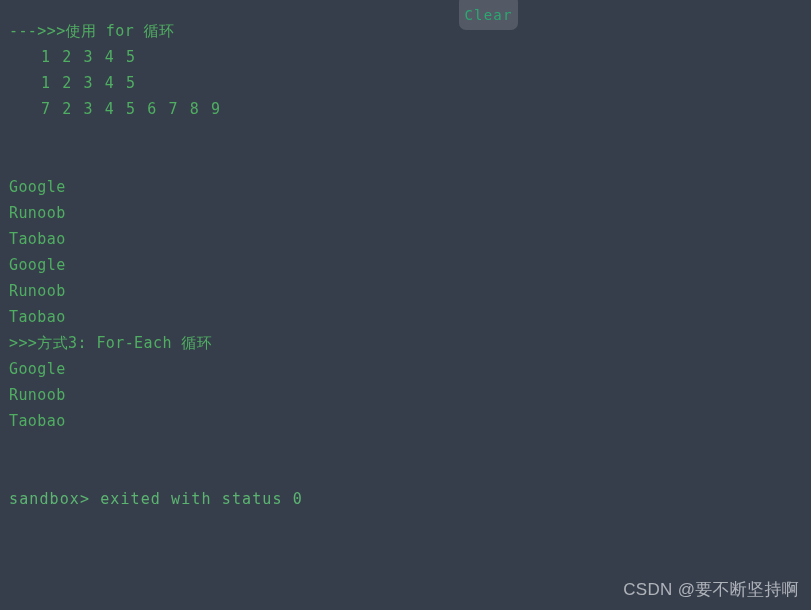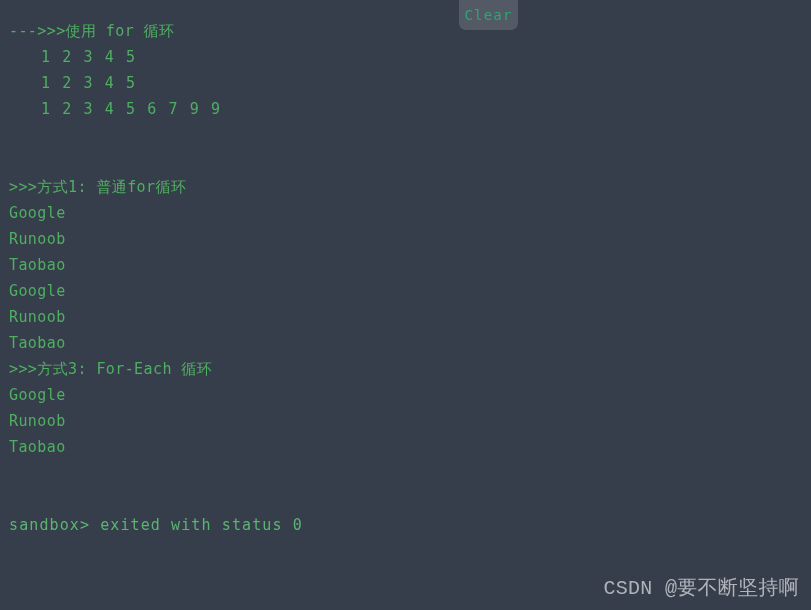--- a/index.html
+++ b/index.html
@@ -66,42 +66,41 @@
     line-height: 40px;
     padding: 0;
     cursor: pointer;
   }
 
   
   #watermark {
     position: absolute;
     right: 12px;
     bottom: 9px;
-    font-family: Liberation Mono, monospace;
-    font-size: 20px;
+    font-family: Liberation Sans, sans-serif;
+    font-size: 17px;
     color: #c9ccd2;
     opacity: 0.82;
     letter-spacing: 0.3px;
     white-space: nowrap;
     user-select: none;
   }
 </style>
 </head>
 <body>
 
 <div id="app">
 
   <div id="console">
       <div class="line">---&gt;&gt;&gt;使用 for 循环</div>
       <div class="line nums">1 2 3 4 5</div>
       <div class="line nums">1 2 3 4 5</div>
-      <div class="line nums">1 2 3 4 5 6 7 9 9</div>
+      <div class="line nums">7 2 3 4 5 6 7 8 9</div>
       <div class="line blank"></div>
       <div class="line blank"></div>
-      <div class="line">&gt;&gt;&gt;方式1: 普通for循环</div>
       <div class="line">Google</div>
       <div class="line">Runoob</div>
       <div class="line">Taobao</div>
       <div class="line">Google</div>
       <div class="line">Runoob</div>
       <div class="line">Taobao</div>
       <div class="line">&gt;&gt;&gt;方式3: For-Each 循环</div>
       <div class="line">Google</div>
       <div class="line">Runoob</div>
       <div class="line">Taobao</div>

